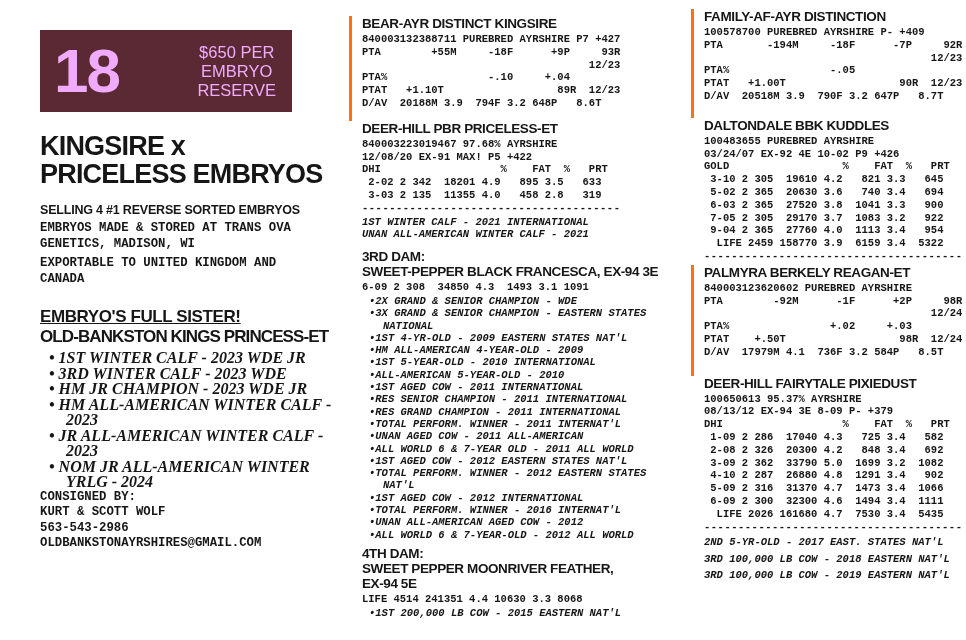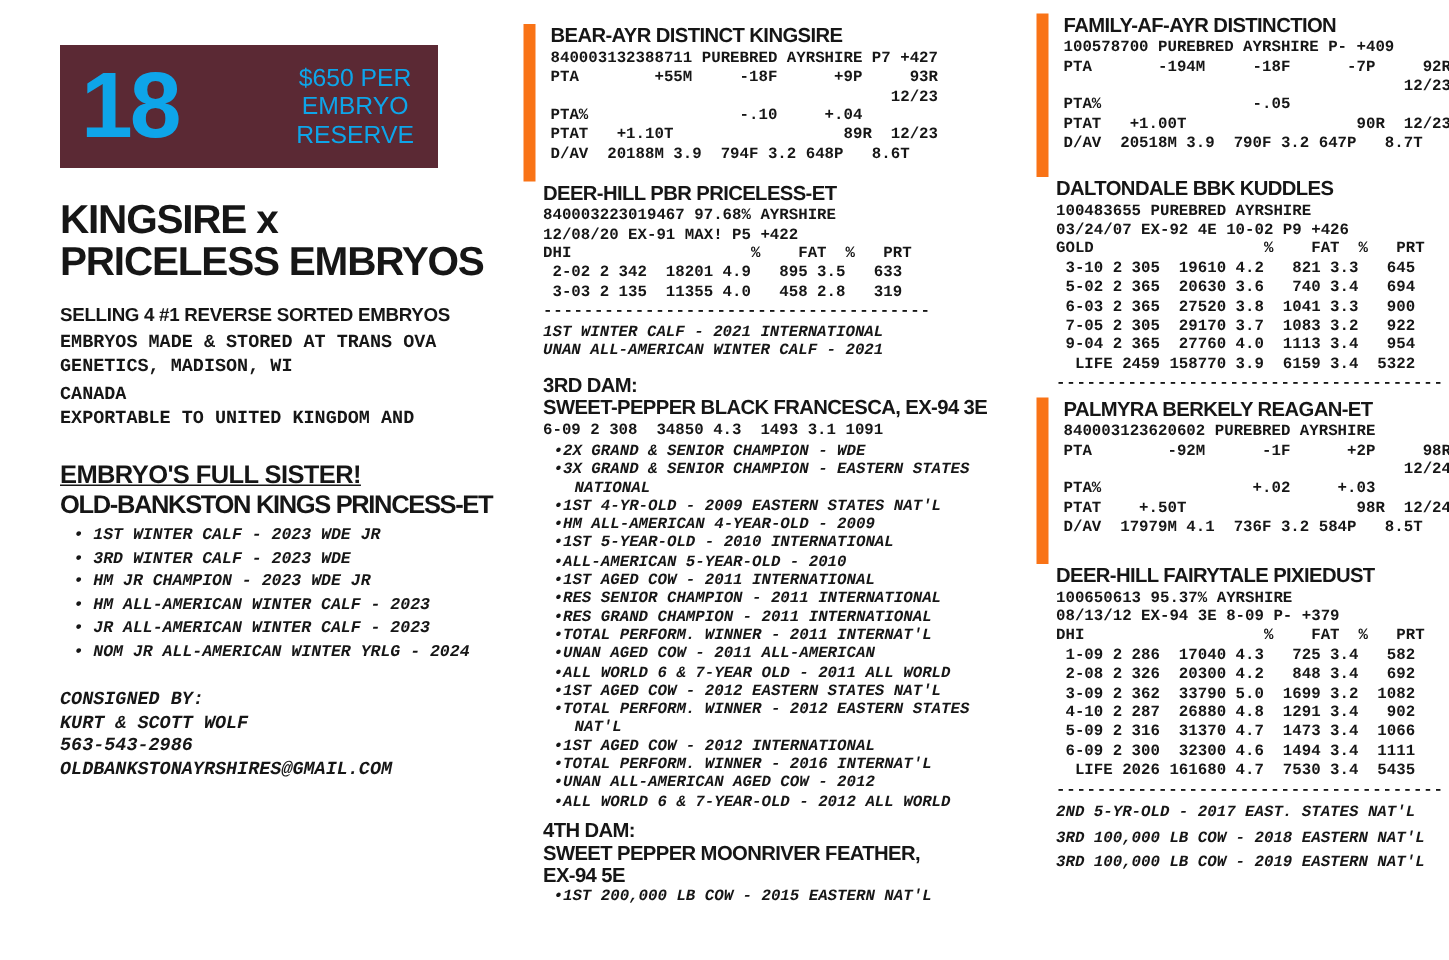--- a/index.html
+++ b/index.html
@@ -3,39 +3,39 @@
 <meta charset="utf-8">
 <style>
   html,body{margin:0;padding:0;background:#fff;}
   body{width:966px;height:640px;position:relative;font-family:"Liberation Sans",sans-serif;color:#161616;overflow:hidden;}
   .col{position:absolute;top:0;}
   #col-left{left:40px;width:308px;}
   #col-mid{left:349px;width:316px;}
   #col-right{left:691px;width:303px;}
 
   
-  .banner{background:#5b2934;color:#0ea5e9;width:252px;height:82px;margin-top:30px;display:flex;align-items:center;}
+  .banner{background:#5b2934;color:#f0abfc;width:252px;height:82px;margin-top:30px;display:flex;align-items:center;}
   .banner-number{font-size:62px;font-weight:bold;padding-left:14px;line-height:82px;letter-spacing:-2px;}
   .banner-price{margin-left:auto;padding-right:16px;text-align:center;font-size:16.5px;line-height:19px;font-weight:400;}
   .big-title{font-size:27px;font-weight:800;line-height:28px;letter-spacing:-0.8px;margin-top:20px;}
   .selling{font-size:12.5px;font-weight:800;margin-top:15px;letter-spacing:-0.2px;}
   .note{margin-top:4px;}
   .mono13{font-family:"Liberation Mono","DejaVu Sans Mono",monospace;font-weight:bold;font-size:12.3px;line-height:15.5px;}
   .mono13 > div{white-space:pre;}
   .sister{margin-top:20px;}
   .sister-label{font-size:17px;font-weight:800;text-decoration:underline;letter-spacing:-0.4px;line-height:20px;}
   .sister-name{font-size:17px;font-weight:800;letter-spacing:-0.9px;line-height:20px;}
   .sister ul{margin:3px 0 0 0;padding:0;list-style:none;}
-  .sister li{font-family:Liberation Mono, monospace;font-weight:bold;font-style:italic;font-size:11px;line-height:15.5px;padding-left:26px;text-indent:-17px;}
+  .sister li{font-family:Liberation Serif, serif;font-weight:bold;font-style:italic;font-size:16px;line-height:15.5px;padding-left:26px;text-indent:-17px;}
   .sister li::before{content:"\2022  ";}
-  .consignor{margin-top:16px;font-style:italic;}
+  .consignor{}
 
   
   .section{padding-left:13px;margin-bottom:11px;}
-  .section.bracket{padding-left:10px;border-left:8px solid #f97316;margin-bottom:0;}
+  .section.bracket{padding-left:10px;border-left:3px solid #f97316;margin-bottom:0;}
   .sec-label{font-size:13.5px;font-weight:800;letter-spacing:-0.4px;line-height:15px;}
   .sec-heading{font-size:13.5px;font-weight:800;letter-spacing:-0.4px;line-height:15px;}
   .mono-block{margin-top:2px;}
   .mono-line{font-family:"Liberation Mono","DejaVu Sans Mono",monospace;font-weight:bold;font-size:10.5px;line-height:12.8px;white-space:pre;}
   .sep{letter-spacing:0.5px;}
   ul.bullets{margin:1px 0 0 0;padding:0;list-style:none;}
   ul.bullets li{font-family:"Liberation Mono","DejaVu Sans Mono",monospace;font-weight:bold;font-style:italic;font-size:10.5px;line-height:12.3px;padding-left:21px;text-indent:-14px;}
   ul.bullets li::before{content:"\2022 ";}
   .italic-block{margin-top:1px;}
   .italic-line{font-family:"Liberation Mono","DejaVu Sans Mono",monospace;font-weight:bold;font-style:italic;font-size:10.5px;line-height:12.8px;white-space:pre;}
@@ -64,22 +64,22 @@
   <div class="big-title">
       <div>KINGSIRE x</div>
       <div>PRICELESS EMBRYOS</div>
     </div>
   <div class="selling">SELLING 4 #1 REVERSE SORTED EMBRYOS</div>
   <div class="note mono13">
       <div>EMBRYOS MADE &amp; STORED AT TRANS OVA</div>
       <div>GENETICS, MADISON, WI</div>
     </div>
   <div class="note mono13">
+      <div>EXPORTABLE TO UNITED KINGDOM AND</div>
       <div>CANADA</div>
-      <div>EXPORTABLE TO UNITED KINGDOM AND</div>
     </div>
   <div class="sister">
     <div class="sister-label">EMBRYO'S FULL SISTER!</div>
     <div class="sister-name">OLD-BANKSTON KINGS PRINCESS-ET</div>
     <ul>
         <li>1ST WINTER CALF - 2023 WDE JR</li>
         <li>3RD WINTER CALF - 2023 WDE</li>
         <li>HM JR CHAMPION - 2023 WDE JR</li>
         <li>HM ALL-AMERICAN WINTER CALF - 2023</li>
         <li>JR ALL-AMERICAN WINTER CALF - 2023</li>
@@ -145,20 +145,23 @@
         <li>1ST AGED COW - 2012 INTERNATIONAL</li>
         <li>TOTAL PERFORM. WINNER - 2016 INTERNAT'L</li>
         <li>UNAN ALL-AMERICAN AGED COW - 2012</li>
         <li>ALL WORLD 6 &amp; 7-YEAR-OLD - 2012 ALL WORLD</li>
       </ul>
     </div>
     <div class="section">
       <div class="sec-label">4TH DAM:</div>
       <div class="sec-heading">SWEET PEPPER MOONRIVER FEATHER,</div>
       <div class="sec-heading">EX-94 5E</div>
+      <div class="mono-block">
+        <div class="mono-line">LIFE 4514 241351 4.4 10630 3.3 8068</div>
+      </div>
       <ul class="bullets">
         <li>1ST 200,000 LB COW - 2015 EASTERN NAT'L</li>
       </ul>
     </div>
   </div>
 
 <div class="col" id="col-right">
     <div class="section bracket">
       <div class="sec-heading">FAMILY-AF-AYR DISTINCTION</div>
       <div class="mono-block">

